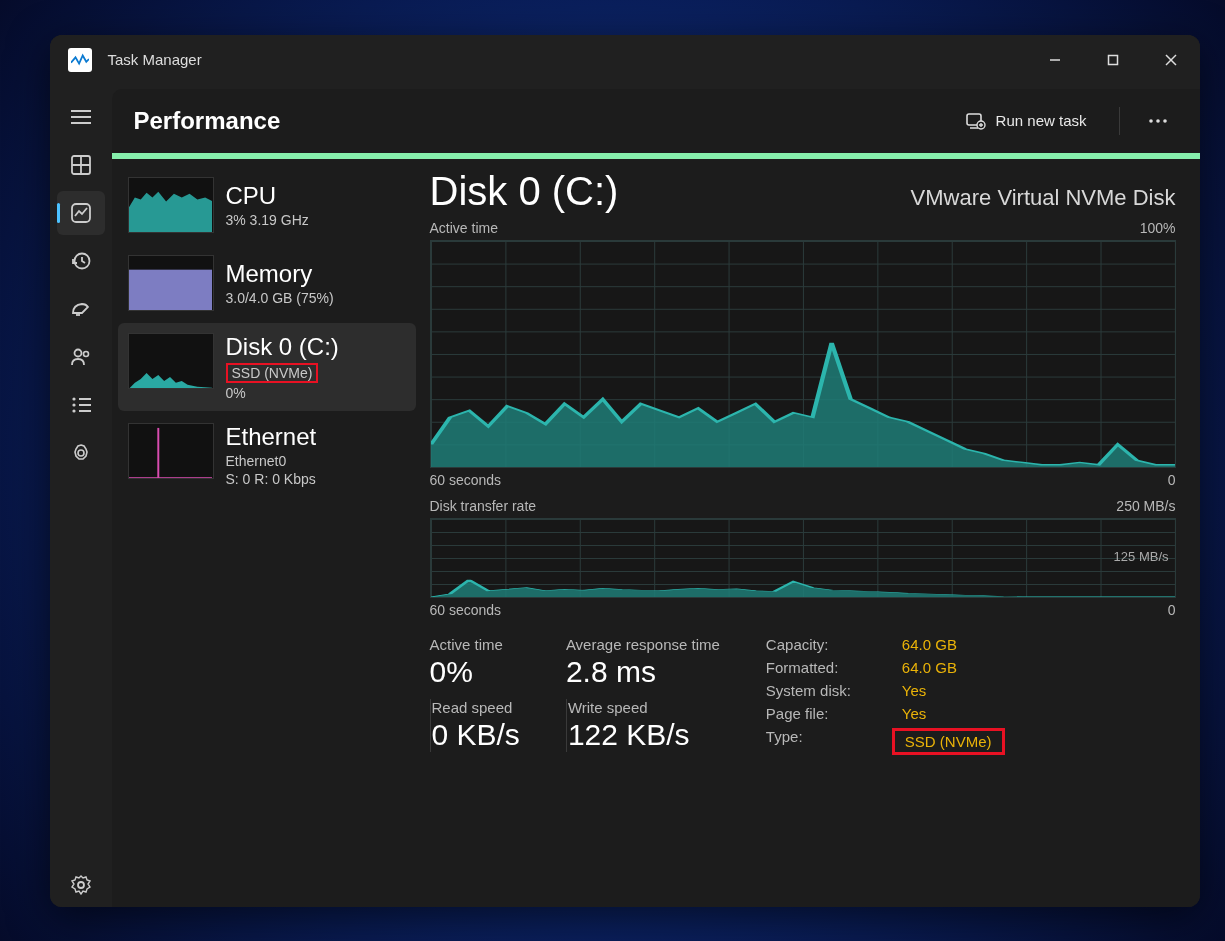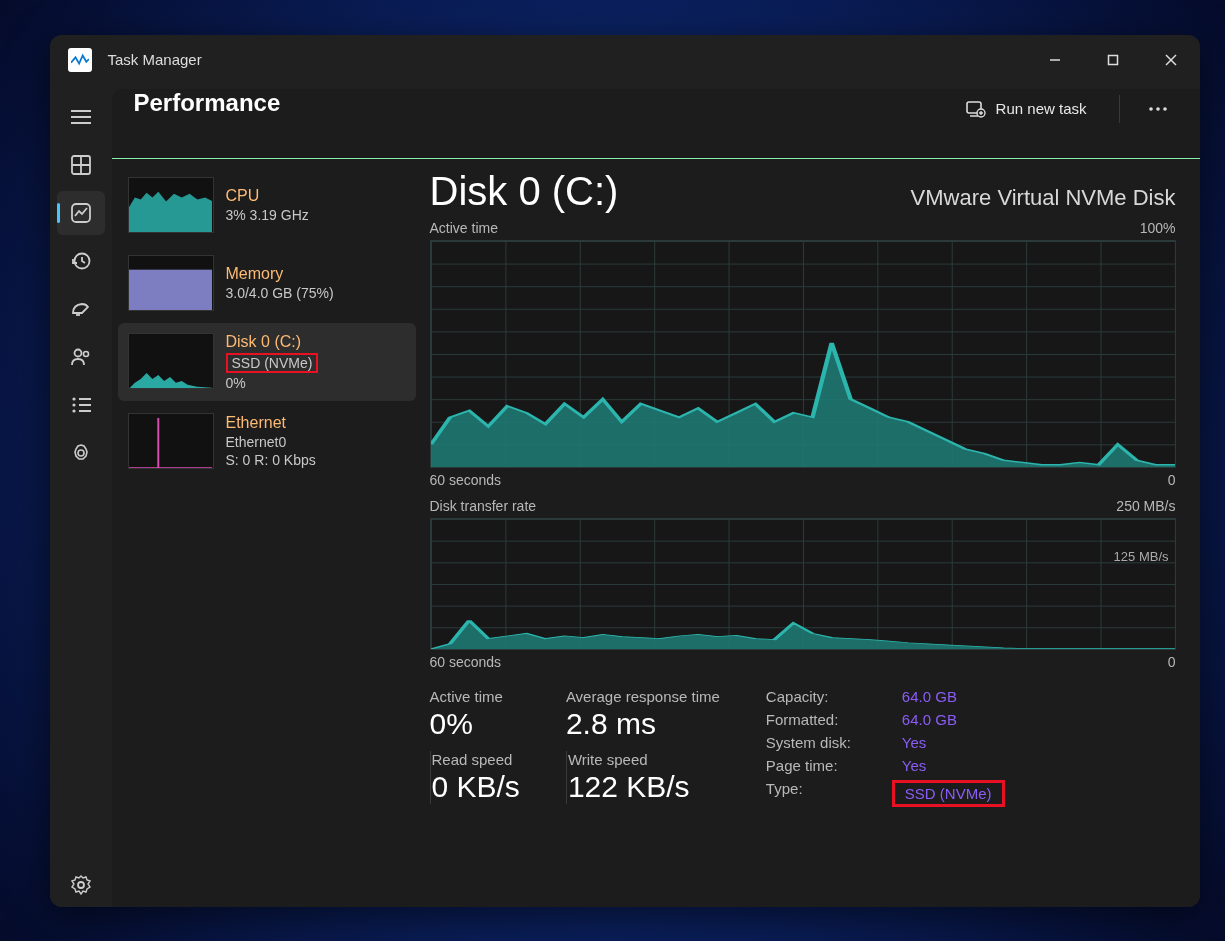--- a/index.html
+++ b/index.html
@@ -31,33 +31,33 @@
 .titlebar .title{font-size:15px;color:#ddd}
 .winbtns{margin-left:auto;display:flex}
 .winbtn{width:58px;height:50px;display:flex;align-items:center;justify-content:center;color:#ddd;cursor:pointer}
 .body{flex:1;display:flex;overflow:hidden}
 .nav{width:62px;background:#202020;display:flex;flex-direction:column;align-items:center;padding-top:10px;gap:4px}
 .nav-item{width:48px;height:44px;display:flex;align-items:center;justify-content:center;border-radius:6px;cursor:pointer;color:#ccc;position:relative}
 .nav-item.active{background:#2d2d2d}
 .nav-item.active::before{content:"";position:absolute;left:0;top:12px;bottom:12px;width:3px;background:#4cc2ff;border-radius:3px}
 .nav .spacer{flex:1}
 .content{flex:1;background:#1c1c1c;display:flex;flex-direction:column;border-radius:10px 0 0 0;margin:4px 0 0 0;overflow:hidden}
-.content-header{height:70px;display:flex;align-items:flex-start;padding:0 22px;border-bottom:1px solid #86efac}
+.content-header{height:70px;display:flex;align-items:center;padding:0 22px;border-bottom:6px solid #86efac}
 .content-header h1{font-size:24px;font-weight:600;color:#fff}
 .ch-actions{margin-left:auto;display:flex;align-items:center;gap:12px}
 .run-task{display:flex;align-items:center;gap:10px;padding:8px 14px;border-radius:6px;cursor:pointer;font-size:15px}
 .divider-v{width:1px;height:28px;background:#3a3a3a;margin:0 6px}
 .more-btn{width:40px;height:40px;display:flex;align-items:center;justify-content:center;border-radius:6px;cursor:pointer}
 .perf-area{flex:1;display:flex;overflow:hidden}
 .perf-list{width:310px;padding:8px 6px;overflow-y:auto}
 .perf-item{display:flex;gap:12px;padding:10px 10px;border-radius:6px;cursor:pointer;margin-bottom:2px}
 .perf-item.selected{background:#2d2d2d}
 .thumb{width:86px;height:56px;background:#111;border:1px solid #333;position:relative;overflow:hidden;flex-shrink:0}
 .perf-text{display:flex;flex-direction:column;justify-content:center;gap:2px;min-width:0}
-.perf-title{font-size:16px;font-weight:400;color:#fdba74}
+.perf-title{font-size:24px;font-weight:400;color:#ffffff}
 .perf-sub{font-size:14px;color:#c8c8c8}
 .highlight-box{border:2px solid #e81123;display:inline-block;padding:0 4px}
 .main{flex:1;padding:0 24px 20px 8px;overflow:auto}
 .head-row{display:flex;align-items:baseline;justify-content:space-between;margin:10px 0 6px}
 .head-row h2{font-size:40px;font-weight:400;color:#fff}
 .head-row .model{font-size:22px;color:#d8d8d8}
 .chart-block{margin-top:6px}
 .chart-label-row{display:flex;justify-content:space-between;font-size:14px;color:#b8b8b8;margin-bottom:4px}
 .chart{width:100%;background:#171717;border:1px solid #2a3a3a;position:relative;overflow:hidden}
 .chart-grid{position:absolute;inset:0;background-image:linear-gradient(#2a3a3a 1px,transparent 1px),linear-gradient(90deg,#2a3a3a 1px,transparent 1px)}
@@ -65,21 +65,21 @@
 .chart-axis{display:flex;justify-content:space-between;font-size:14px;color:#b8b8b8;margin-top:4px}
 .mid-label{position:absolute;right:6px;top:30px;font-size:13px;color:#aaa}
 .stats{display:flex;gap:30px;margin-top:18px}
 .stat-col{display:flex;flex-direction:column;gap:10px}
 .stat-big{padding-right:16px}
 .stat-big .lbl{font-size:15px;color:#b8b8b8;margin-bottom:2px}
 .stat-big .val{font-size:30px;color:#fff;font-weight:300}
 .stat-big.bordered{border-left:1px solid #3a3a3a;padding-left:1px}
 .info-table{display:grid;grid-template-columns:120px auto;row-gap:6px;column-gap:16px;font-size:15px;align-content:start}
 .info-table .k{color:#b8b8b8}
-.info-table .v{color:#8b5cf6}
+.info-table .v{color:#eab308}
 .hl{border:3px solid #e81123;padding:2px 10px;margin-left:-10px}
 </style>
 </head>
 <body>
 
 <div class="window">
   <div class="titlebar">
     <div class="app-icon">
       <svg viewBox="0 0 20 14">
           <polyline points="0,10 5,4 9,11 13,2 17,9 20,6" fill="none" stroke="#0b7ad1" stroke-width="2"></polyline>
@@ -276,21 +276,21 @@
               <span>60 seconds</span>
               <span>0</span>
             </div>
           </div>
 
           <div class="chart-block" style="margin-top:10px">
             <div class="chart-label-row">
               <span>Disk transfer rate</span>
               <span>250 MB/s</span>
             </div>
-            <div class="chart" style="height:132px" id="chart2">
+            <div class="chart" style="height:80px" id="chart2">
               <div class="chart-grid" style="background-size: calc(100%/10) calc(100%/6)"></div>
               <div class="mid-label">125 MB/s</div>
             <svg viewBox="0 0 100 100" preserveAspectRatio="none">
                   <polygon points="0,100 0.00,100.00 2.56,96.00 5.13,78.00 7.69,92.00 10.26,90.00 12.82,88.00 15.38,92.00 17.95,90.00 20.51,91.20 23.08,88.80 25.64,90.40 28.21,91.20 30.77,92.00 33.33,90.00 35.90,88.80 38.46,90.40 41.03,89.60 43.59,92.00 46.15,92.80 48.72,80.00 51.28,88.00 53.85,91.20 56.41,92.00 58.97,92.80 61.54,94.00 64.10,95.20 66.67,96.00 69.23,96.80 71.79,97.60 74.36,98.40 76.92,99.20 79.49,99.60 82.05,99.60 84.62,99.60 87.18,99.60 89.74,99.60 92.31,99.60 94.87,99.60 97.44,99.60 100.00,99.60 100,100" fill="#1f7c77" opacity="0.85"></polygon>
                   <polyline points="0.00,100.00 2.56,96.00 5.13,78.00 7.69,92.00 10.26,90.00 12.82,88.00 15.38,92.00 17.95,90.00 20.51,91.20 23.08,88.80 25.64,90.40 28.21,91.20 30.77,92.00 33.33,90.00 35.90,88.80 38.46,90.40 41.03,89.60 43.59,92.00 46.15,92.80 48.72,80.00 51.28,88.00 53.85,91.20 56.41,92.00 58.97,92.80 61.54,94.00 64.10,95.20 66.67,96.00 69.23,96.80 71.79,97.60 74.36,98.40 76.92,99.20 79.49,99.60 82.05,99.60 84.62,99.60 87.18,99.60 89.74,99.60 92.31,99.60 94.87,99.60 97.44,99.60 100.00,99.60" fill="none" stroke="#2cb5ad" stroke-width="0.6"></polyline>
                 </svg>
               </div>
             <div class="chart-axis">
               <span>60 seconds</span>
               <span>0</span>
@@ -318,21 +318,21 @@
                 <div class="val">122 KB/s</div>
               </div>
             </div>
             <div class="info-table">
               <div class="k">Capacity:</div>
                 <div class="v">64.0 GB</div>
               <div class="k">Formatted:</div>
                 <div class="v">64.0 GB</div>
               <div class="k">System disk:</div>
                 <div class="v">Yes</div>
-              <div class="k">Page time:</div>
+              <div class="k">Page file:</div>
                 <div class="v">Yes</div>
               <div class="k">Type:</div>
                 <div class="v hl">SSD (NVMe)</div>
             </div>
           </div>
         </div>
       </div>
     </div>
   </div>
 </div>

